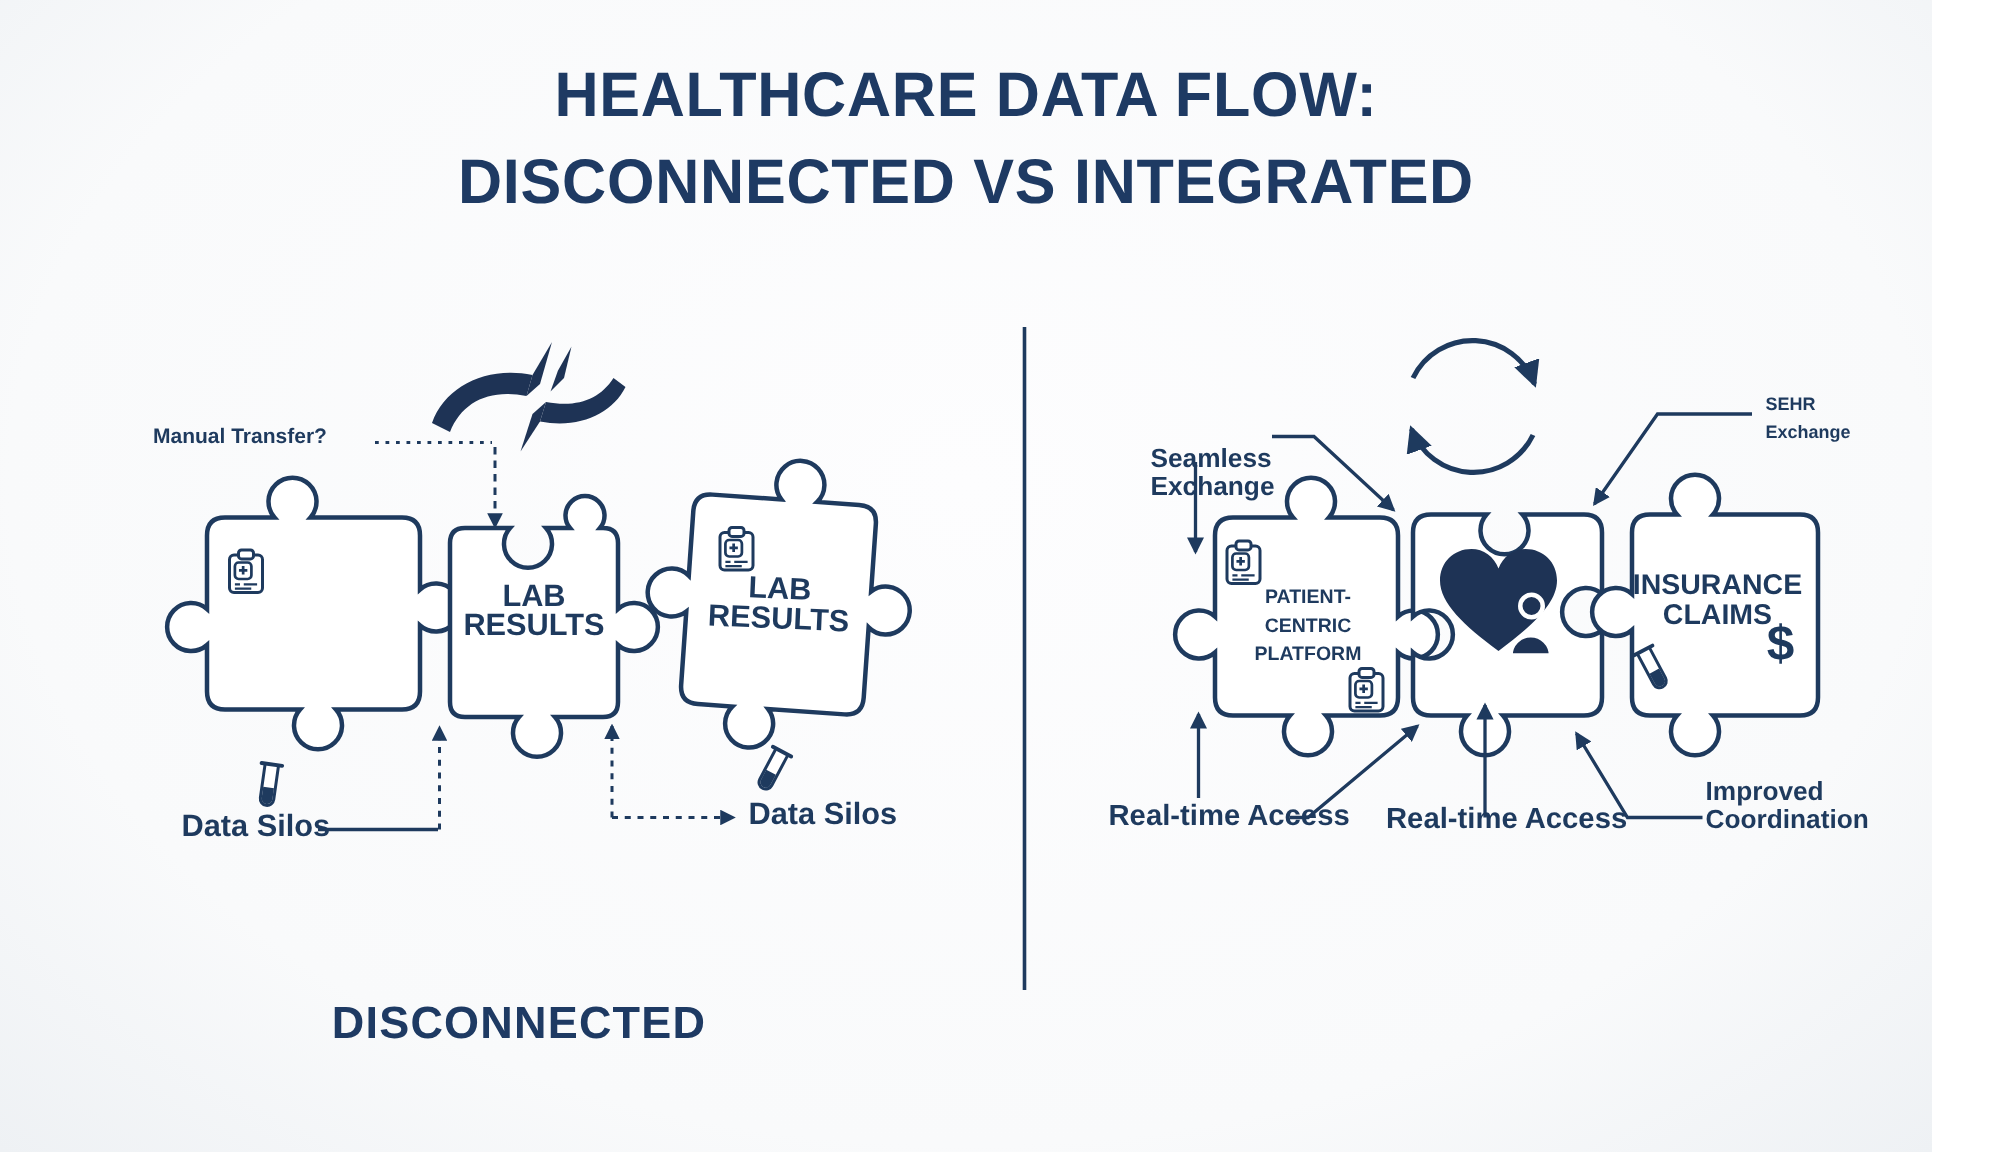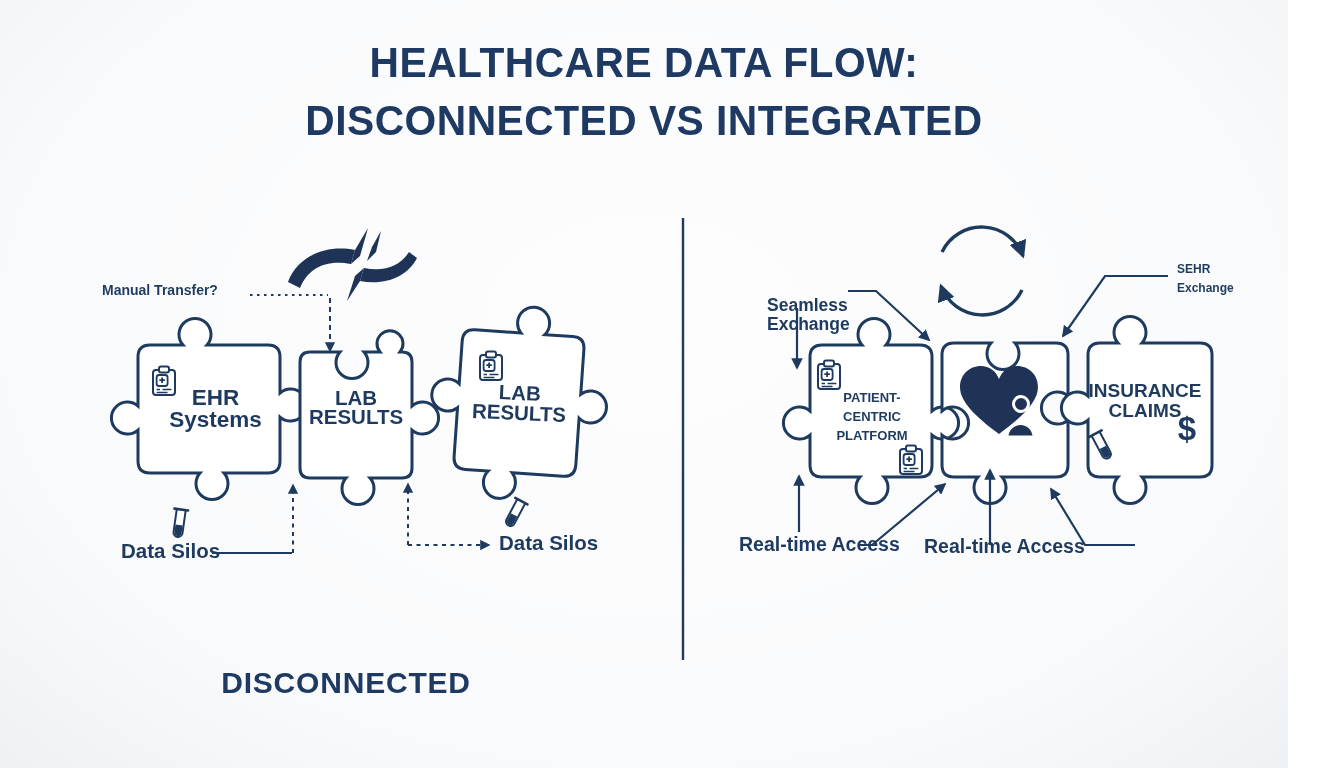--- a/index.html
+++ b/index.html
@@ -119,22 +119,20 @@
       <path d="M 1007,437 a 13.5,13.5 0 0 1 27,0 Z" fill="#1e3355" stroke="#ffffff" stroke-width="3"></path>
     </g>
   </svg>
 
   <div class="lbl" style="left:102px;top:282px;font-size:14px;">Manual Transfer?</div>
 
   <div class="lbl" style="left:121px;top:539px;font-size:20.5px;">Data Silos</div>
 
   <div class="lbl" style="left:499px;top:531px;font-size:20.5px;">Data Silos</div>
 
-  <div class="piece-lbl" style="left:143px;top:387px;width:145px;font-size:22.5px;line-height:21.5px;font-weight:700;">EHR
-Systems</div>
 
   <div class="piece-lbl" style="left:296px;top:389px;width:120px;font-size:20.5px;line-height:18.5px;">LAB
 RESULTS</div>
 
   <div class="piece-lbl" style="left:452px;top:383px;width:135px;font-size:20.5px;line-height:19.5px;transform:rotate(2.5deg);">LAB
 RESULTS</div>
 
   <div class="lbl" style="left:767px;top:261px;font-size:17.5px;line-height:19px;margin-top:35px;">Seamless
 Exchange</div>
 
@@ -147,17 +145,19 @@
 
   <div class="piece-lbl" style="left:1086px;top:381px;width:118px;font-size:19px;line-height:19.5px;">INSURANCE
 CLAIMS</div>
 
   <div class="piece-lbl" style="left:1170px;top:410px;width:34px;font-size:33px;">$</div>
 
   <div class="lbl" style="left:739px;top:533px;font-size:19.5px;">Real-time Access</div>
 
   <div class="lbl" style="left:924px;top:535px;font-size:19.5px;">Real-time Access</div>
 
+  <div class="lbl" style="left:1137px;top:518px;font-size:17.5px;line-height:19px;">Improved
+Coordination</div>
 
   <div class="section-lbl" style="left:196px;top:666px;">DISCONNECTED</div>
 
 
 </div>
 
 </body></html>

